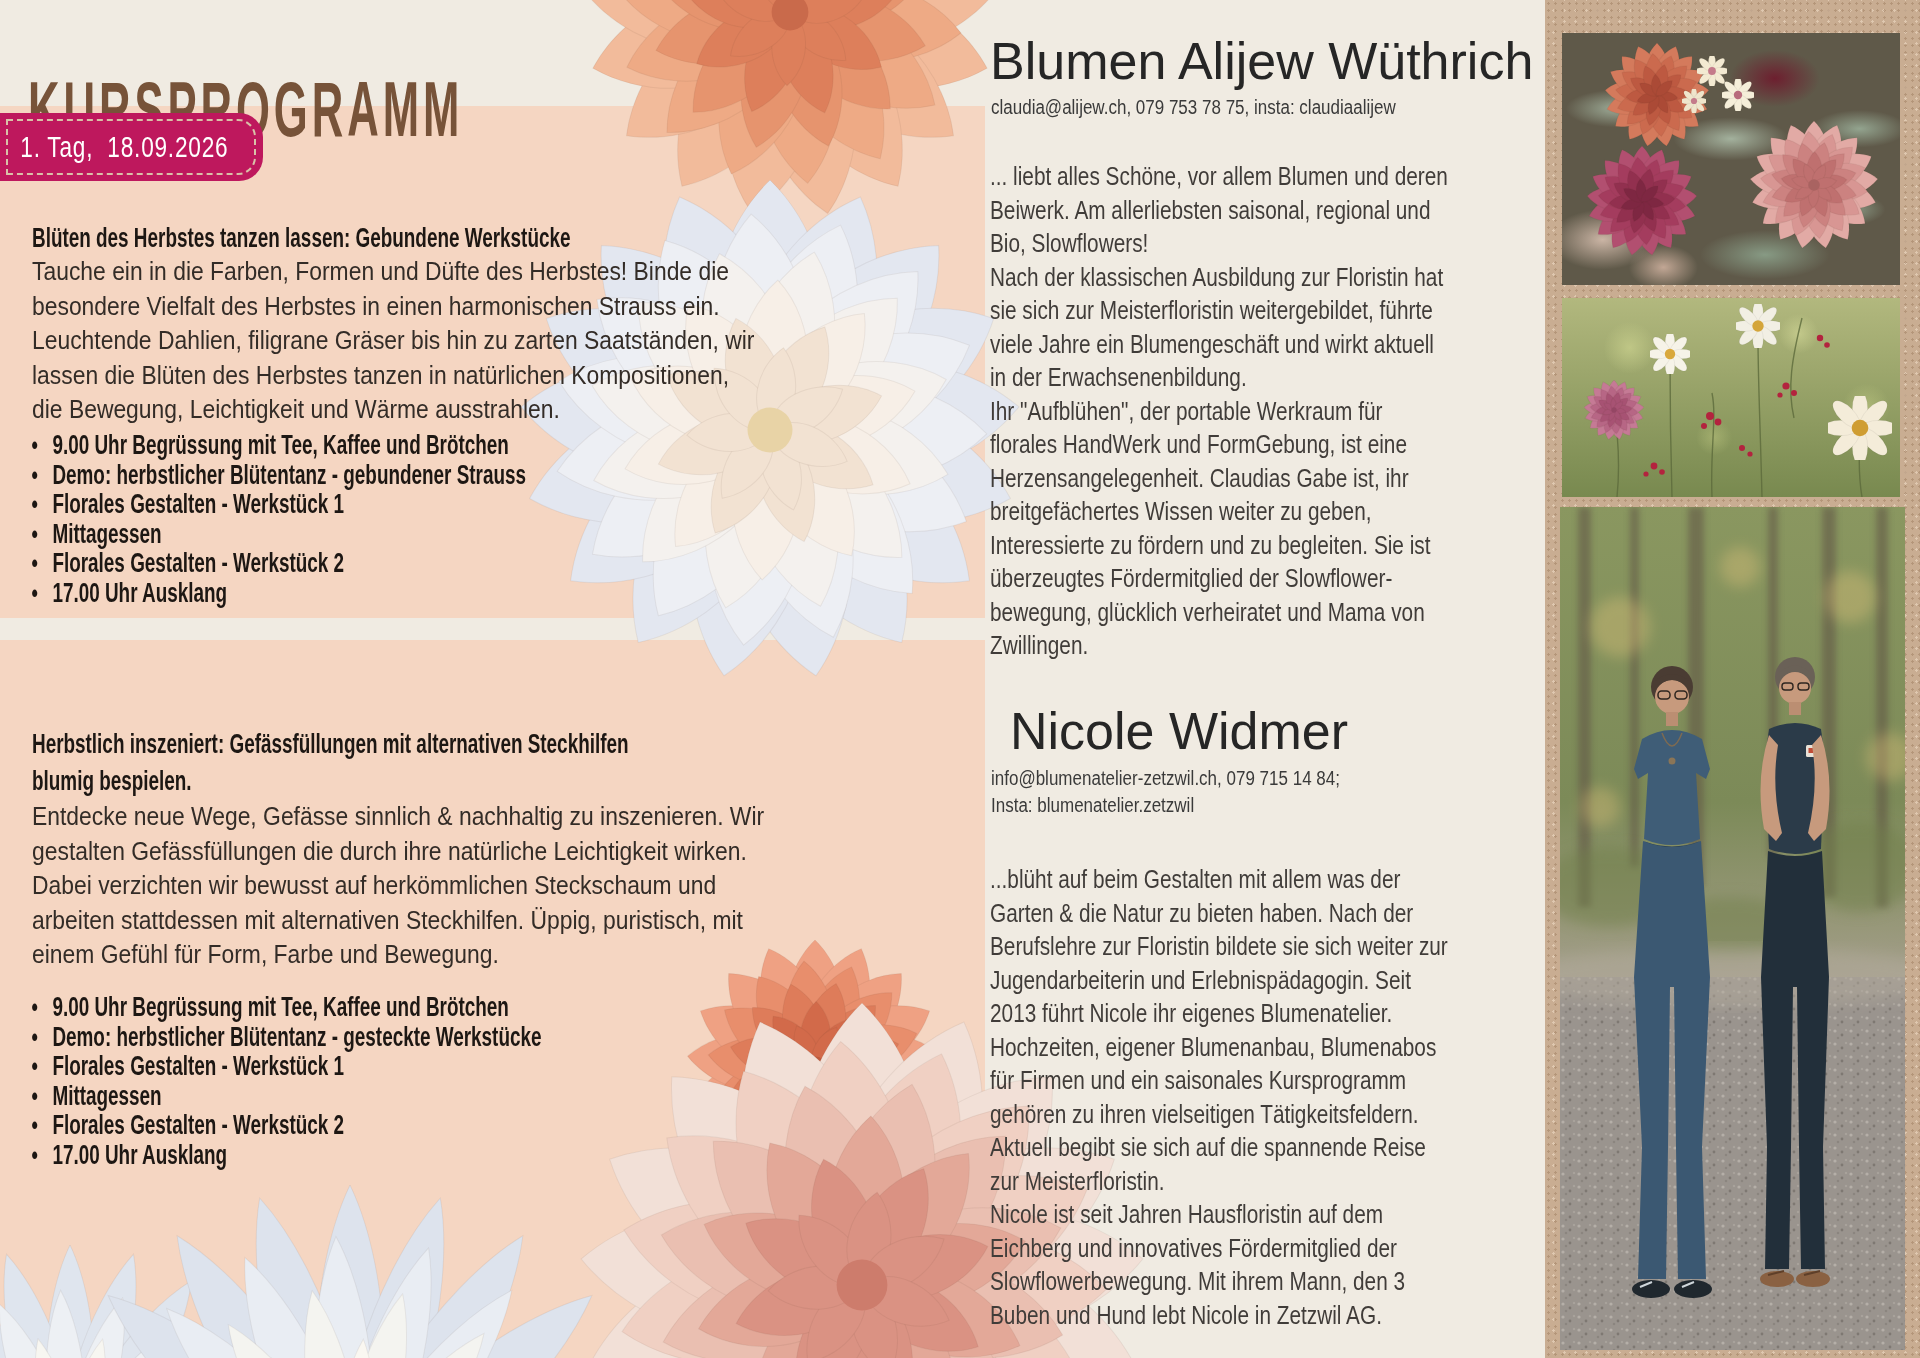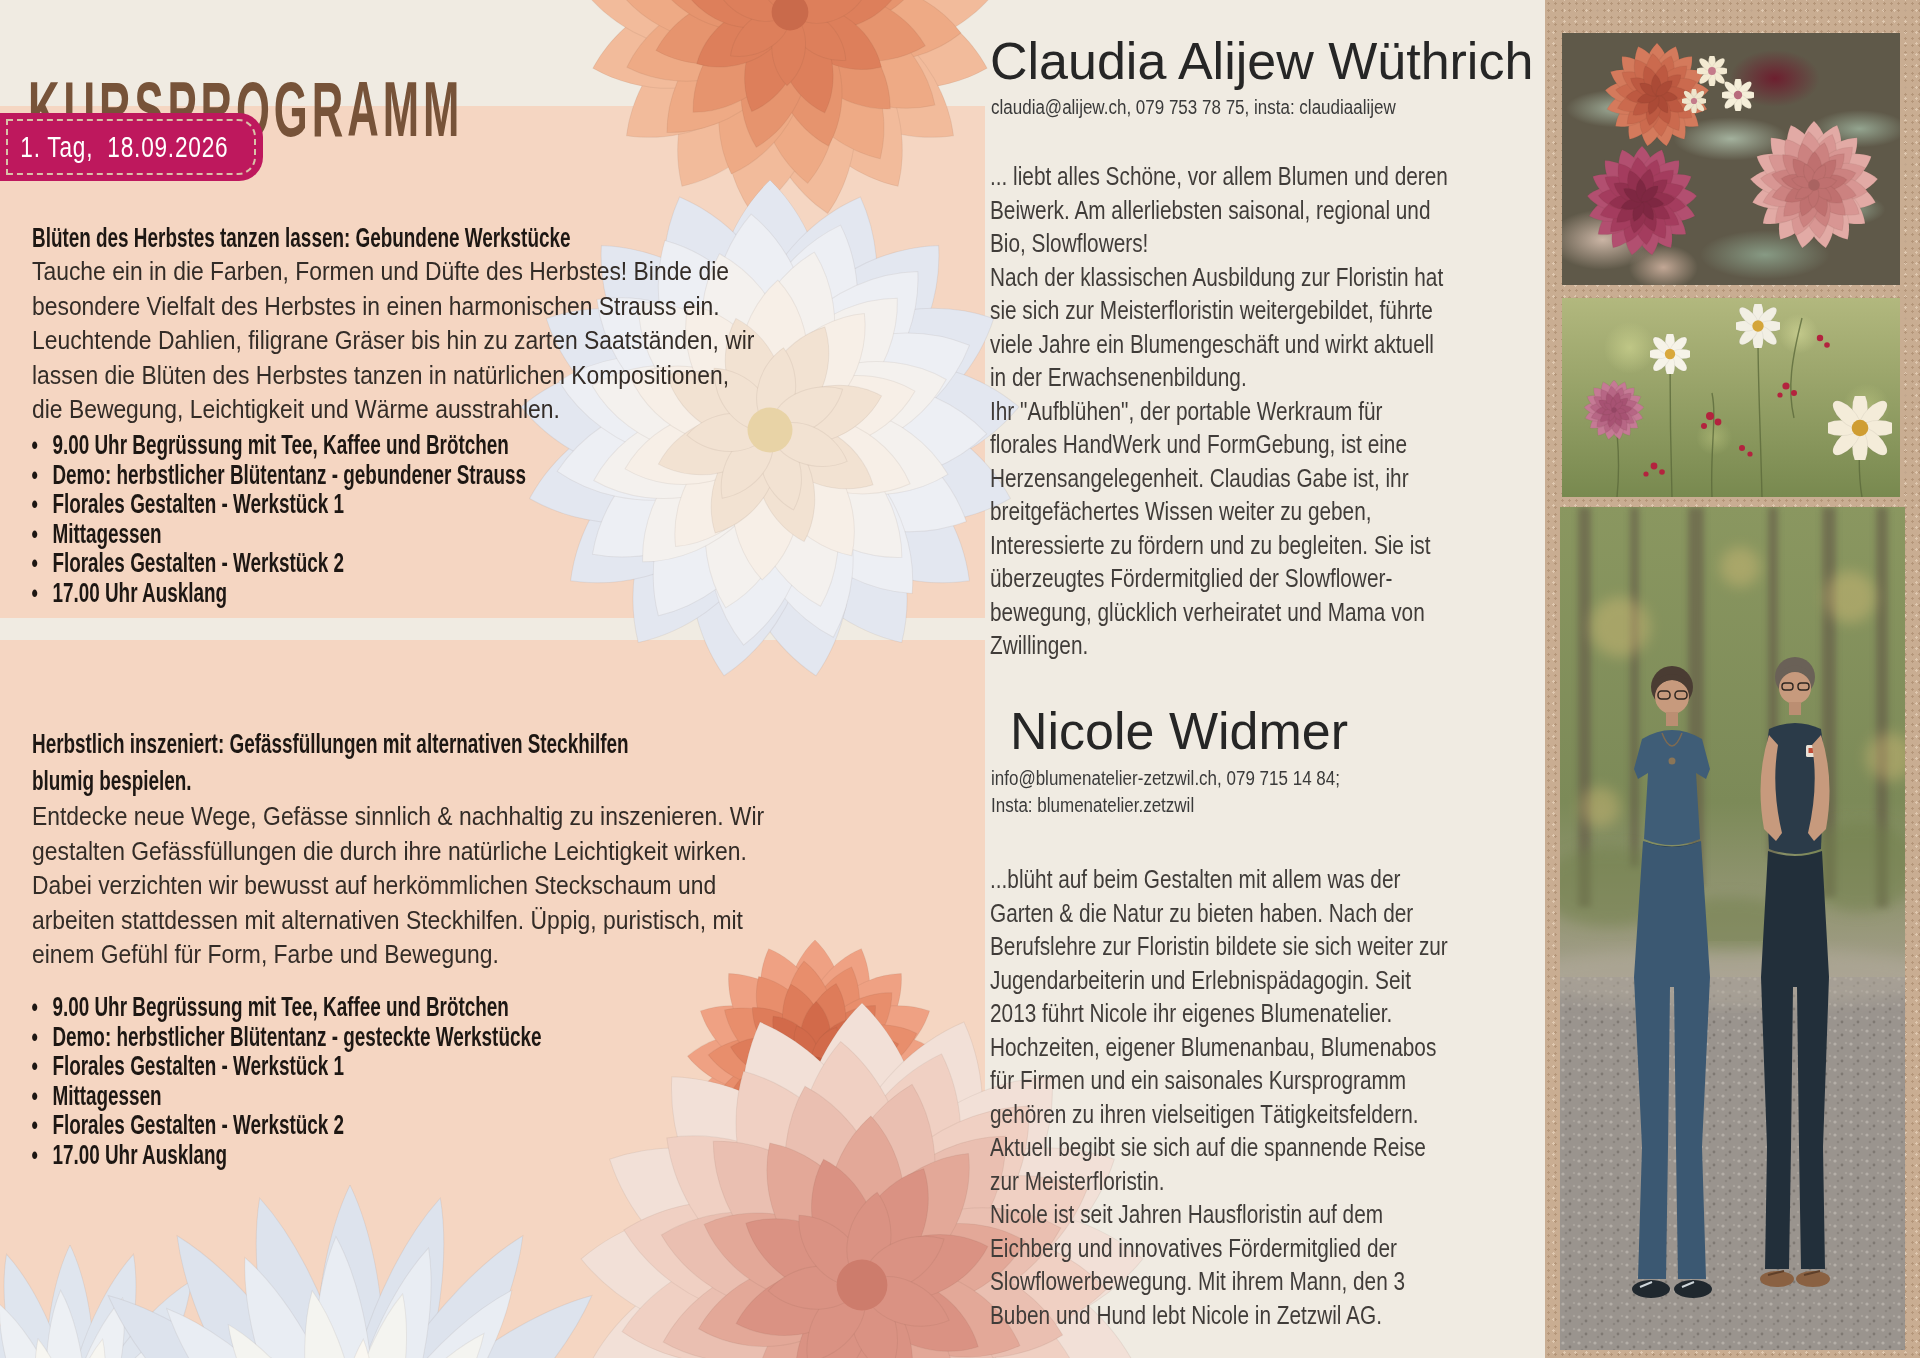--- a/index.html
+++ b/index.html
@@ -1337,21 +1337,21 @@
 einem Gefühl für Form, Farbe und Bewegung.</div>
   <ul class="schedule sched2">
     <li>9.00 Uhr Begrüssung mit Tee, Kaffee und Brötchen</li>
     <li>Demo: herbstlicher Blütentanz - gesteckte Werkstücke</li>
     <li>Florales Gestalten - Werkstück 1</li>
     <li>Mittagessen</li>
     <li>Florales Gestalten - Werkstück 2</li>
     <li>17.00 Uhr Ausklang</li>
   </ul>
 
-  <h2 class="florist-name name1">Claudia Alijew Wüthrich</h2>
+  <h2 class="florist-name name1">Blumen Alijew Wüthrich</h2>
   <div class="contact contact1">claudia@alijew.ch, 079 753 78 75, insta: claudiaalijew</div>
   <div class="bio bio1">... liebt alles Schöne, vor allem Blumen und deren
 Beiwerk. Am allerliebsten saisonal, regional und
 Bio, Slowflowers!
 Nach der klassischen Ausbildung zur Floristin hat
 sie sich zur Meisterfloristin weitergebildet, führte
 viele Jahre ein Blumengeschäft und wirkt aktuell
 in der Erwachsenenbildung.
 Ihr "Aufblühen", der portable Werkraum für
 florales HandWerk und FormGebung, ist eine

